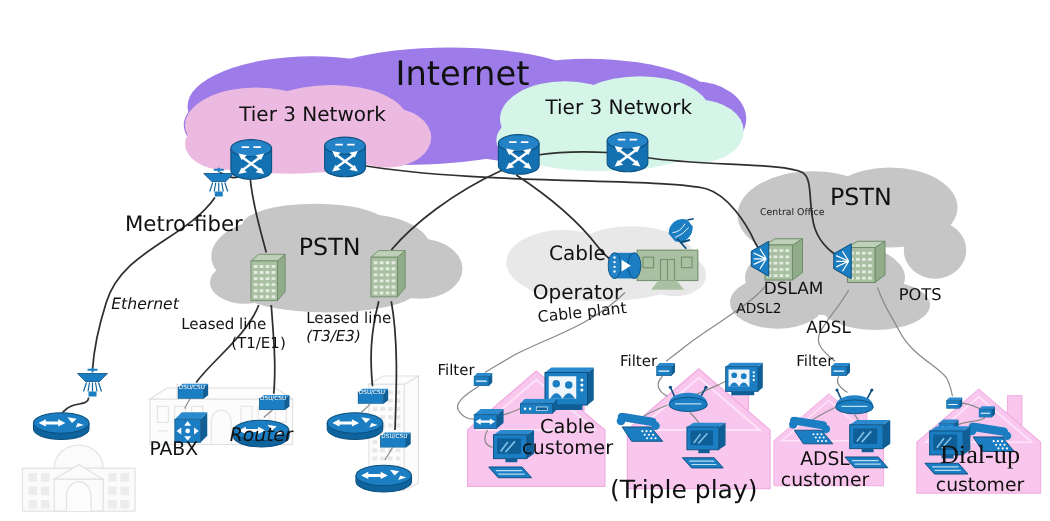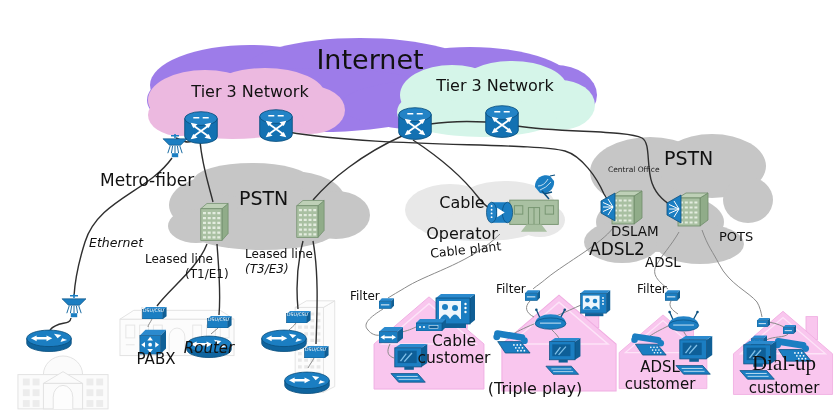--- a/index.html
+++ b/index.html
@@ -406,31 +406,31 @@
 <div class="lbl ctr" style="left:422px;top:213px;width:80px;font-size:16px;margin-top:13px;">Operator</div>
 <div class="lbl" style="left:608px;top:166px;font-size:7.5px;color:#222;">Central Office</div>
 <div class="lbl" style="left:100px;top:172px;font-size:17px;">Metro-fiber</div>
 <div class="lbl" style="left:89px;top:236px;font-size:12.5px;font-style:italic;">Ethernet</div>
 <div class="lbl" style="left:145px;top:253px;font-size:12px;">Leased line</div>
 <div class="lbl" style="left:145px;top:268px;font-size:12px;margin-left:40px;">(T1/E1)</div>
 <div class="lbl" style="left:245px;top:248px;font-size:12px;">Leased line</div>
 <div class="lbl" style="left:245px;top:263px;font-size:12px;font-style:italic;">(T3/E3)</div>
 <div class="lbl" style="left:430px;top:243px;font-size:12.5px;transform:rotate(-6deg);">Cable plant</div>
 <div class="lbl" style="left:611px;top:224px;font-size:13.5px;">DSLAM</div>
-<div class="lbl" style="left:589px;top:241px;font-size:17px;">ADSL2</div>
+<div class="lbl" style="left:589px;top:241px;font-size:11px;">ADSL2</div>
 <div class="lbl" style="left:645px;top:255px;font-size:13.5px;">ADSL</div>
 <div class="lbl" style="left:719px;top:230px;font-size:13px;">POTS</div>
 <div class="lbl" style="left:350px;top:290px;font-size:12px;">Filter</div>
 <div class="lbl" style="left:496px;top:283px;font-size:12px;">Filter</div>
 <div class="lbl" style="left:637px;top:283px;font-size:12px;">Filter</div>
-<div class="lbl ctr" style="left:128px;top:352px;width:56px;font-size:15px;">PABX</div>
+<div class="lbl ctr" style="left:111px;top:352px;width:56px;font-size:15px;">PABX</div>
 <div class="lbl ctr" style="left:178px;top:341px;width:62px;font-size:15px;font-style:italic;">Router</div>
 <div class="lbl ctr" style="left:412px;top:333px;width:84px;font-size:15.5px;">Cable</div>
 <div class="lbl ctr" style="left:412px;top:350px;width:84px;font-size:15.5px;">customer</div>
-<div class="lbl ctr" style="left:450px;top:381px;width:170px;font-size:16px;">(Triple play)</div>
+<div class="lbl ctr" style="left:462px;top:381px;width:170px;font-size:20px;">(Triple play)</div>
 <div class="lbl ctr" style="left:620px;top:360px;width:80px;font-size:15px;">ADSL</div>
 <div class="lbl ctr" style="left:620px;top:377px;width:80px;font-size:15px;">customer</div>
 <div class="lbl ctr" style="left:742px;top:352px;width:84px;font-size:21px;font-family:Liberation Serif, serif;">Dial-up</div>
 <div class="lbl ctr" style="left:742px;top:381px;width:84px;font-size:15px;">customer</div>
 <div class="lbl ctr" style="left:142px;top:308.5px;width:23px;font-size:4.6px;color:#fff;">DSU/CSU</div>
 <div class="lbl ctr" style="left:207px;top:317.5px;width:23px;font-size:4.6px;color:#fff;">DSU/CSU</div>
 <div class="lbl ctr" style="left:286px;top:312.5px;width:23px;font-size:4.6px;color:#fff;">DSU/CSU</div>
 <div class="lbl ctr" style="left:304px;top:347.5px;width:23px;font-size:4.6px;color:#fff;">DSU/CSU</div>
 
 </div>

